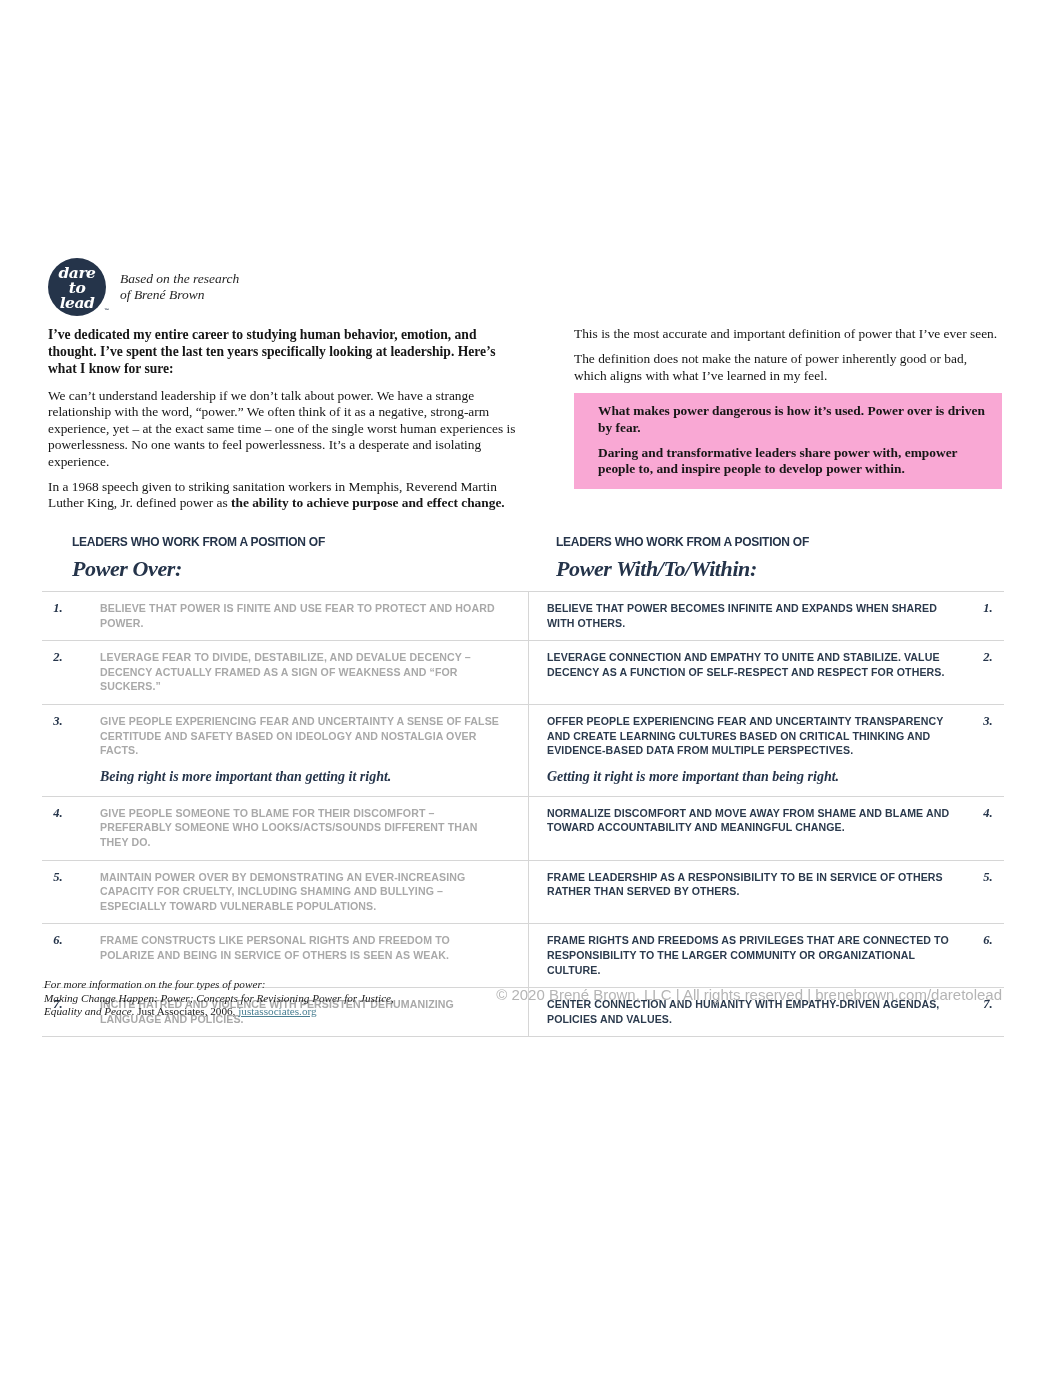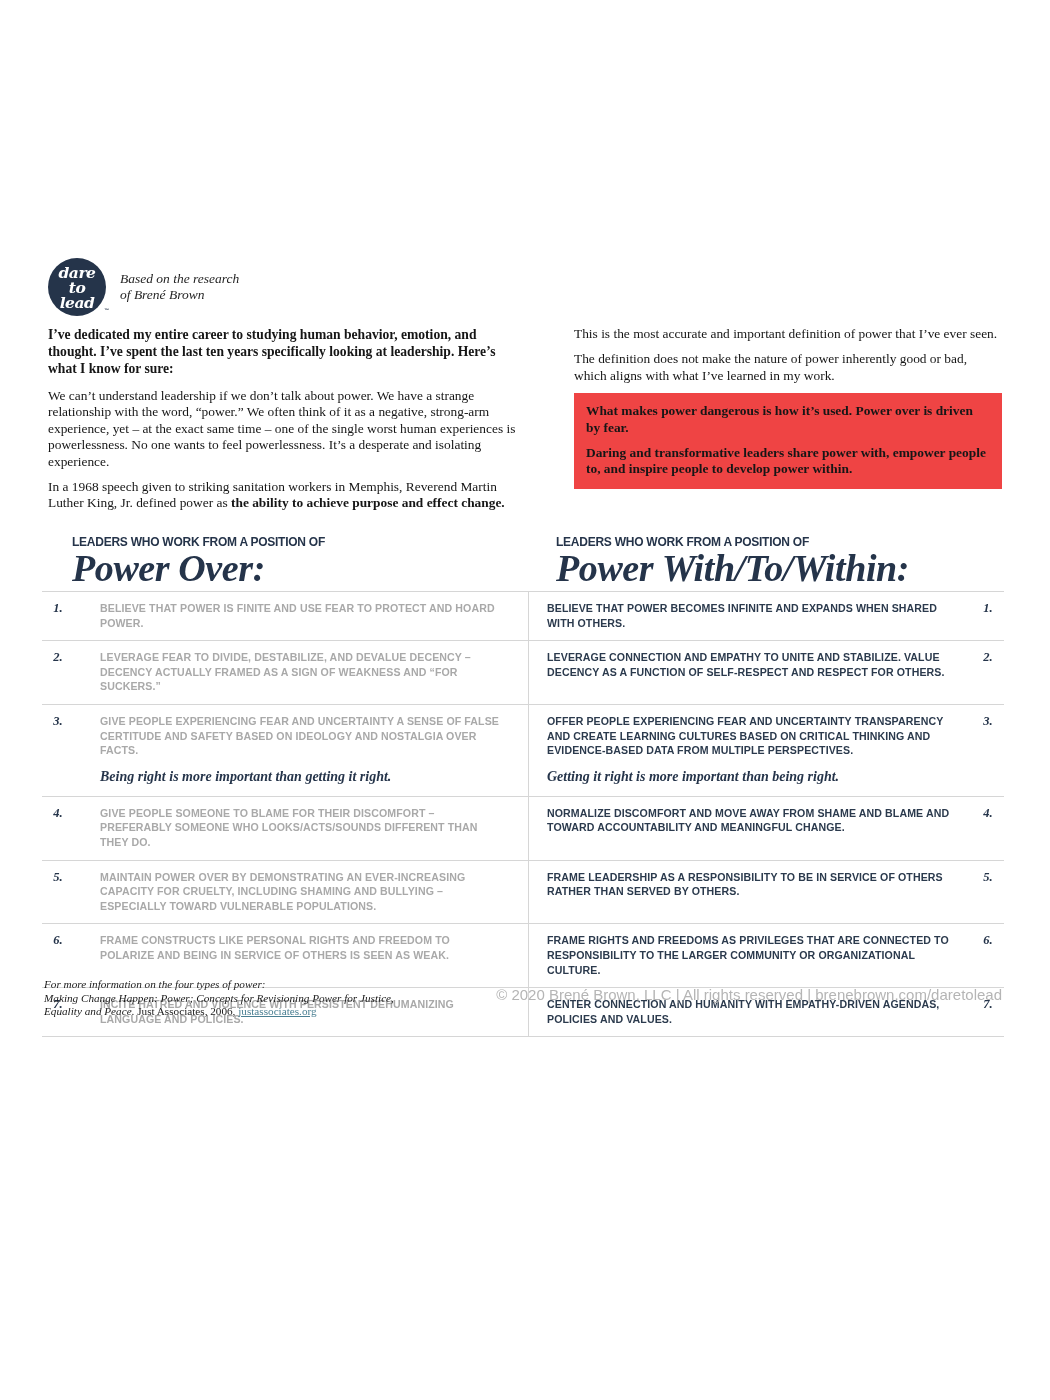--- a/index.html
+++ b/index.html
@@ -105,22 +105,22 @@
   }
   .intro p.lead {
     font-weight: 700;
     font-size: 13.6px;
     line-height: 17px;
     margin-bottom: 11px;
   }
   .intro b { font-weight: 700; margin-top: 20px; }
 
   .callout {
-    background: #ef4444;
-    padding: 10px 12px 11px 12px;
+    background: #f9a8d4;
+    padding: 10px 12px 11px 24px;
     margin-top: 3px;
   }
   .callout p {
     font-weight: 700;
     font-size: 13.4px;
     line-height: 16.4px;
     margin: 0 0 9px 0;
   }
   .callout p:last-child { margin-bottom: 0; }
 
@@ -139,21 +139,21 @@
     font-weight: 700;
     font-size: 12px;
     letter-spacing: -0.25px;
     color: #25344a;
     line-height: 17px;
   }
   .bigtitle {
     font-family: "Liberation Serif", serif;
     font-style: italic;
     font-weight: 700;
-    font-size: 38px;
+    font-size: 22px;
     line-height: 33px;
     color: #25344a;
     letter-spacing: -0.4px;
     margin-top: 1px;
   }
 
   
   .table {
     position: absolute;
     left: 42px;
@@ -271,21 +271,21 @@
   </div>
 
   <div class="intro">
     <div class="intro-col left">
       <p class="lead">I’ve dedicated my entire career to studying human behavior, emotion, and thought. I’ve spent the last ten years specifically looking at leadership. Here’s what I know for sure:</p>
       <p>We can’t understand leadership if we don’t talk about power. We have a strange relationship with the word, “power.” We often think of it as a negative, strong-arm experience, yet – at the exact same time – one of the single worst human experiences is powerlessness. No one wants to feel powerlessness. It’s a desperate and isolating experience.</p>
       <p><span>In a 1968 speech given to striking sanitation workers in Memphis, Reverend Martin Luther King, Jr. defined power as </span><b>the ability to achieve purpose and effect change.</b></p>
     </div>
     <div class="intro-col right">
       <p>This is the most accurate and important definition of power that I’ve ever seen.</p>
-      <p>The definition does not make the nature of power inherently good or bad, which aligns with what I’ve learned in my work.</p>
+      <p>The definition does not make the nature of power inherently good or bad, which aligns with what I’ve learned in my feel.</p>
       <div class="callout">
         <p>What makes power dangerous is how it’s used. Power over is driven by fear.</p>
         <p>Daring and transformative leaders share power with, empower people to, and inspire people to develop power within.</p>
       </div>
     </div>
   </div>
 
   <div class="headings">
     <div class="heading-block left">
       <div class="kicker">LEADERS WHO WORK FROM A POSITION OF</div>

